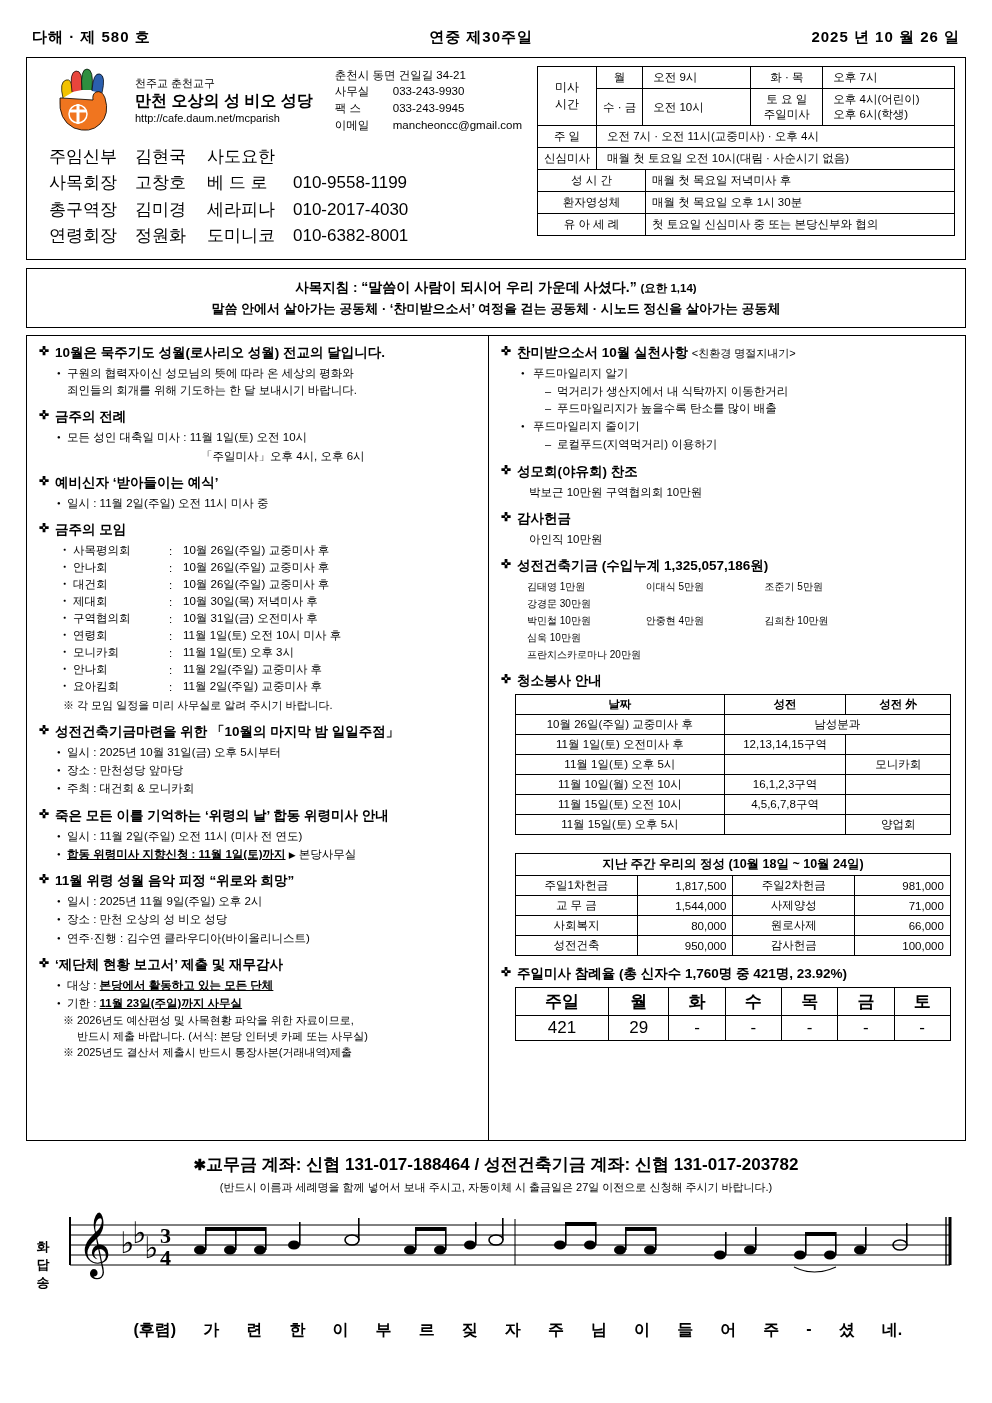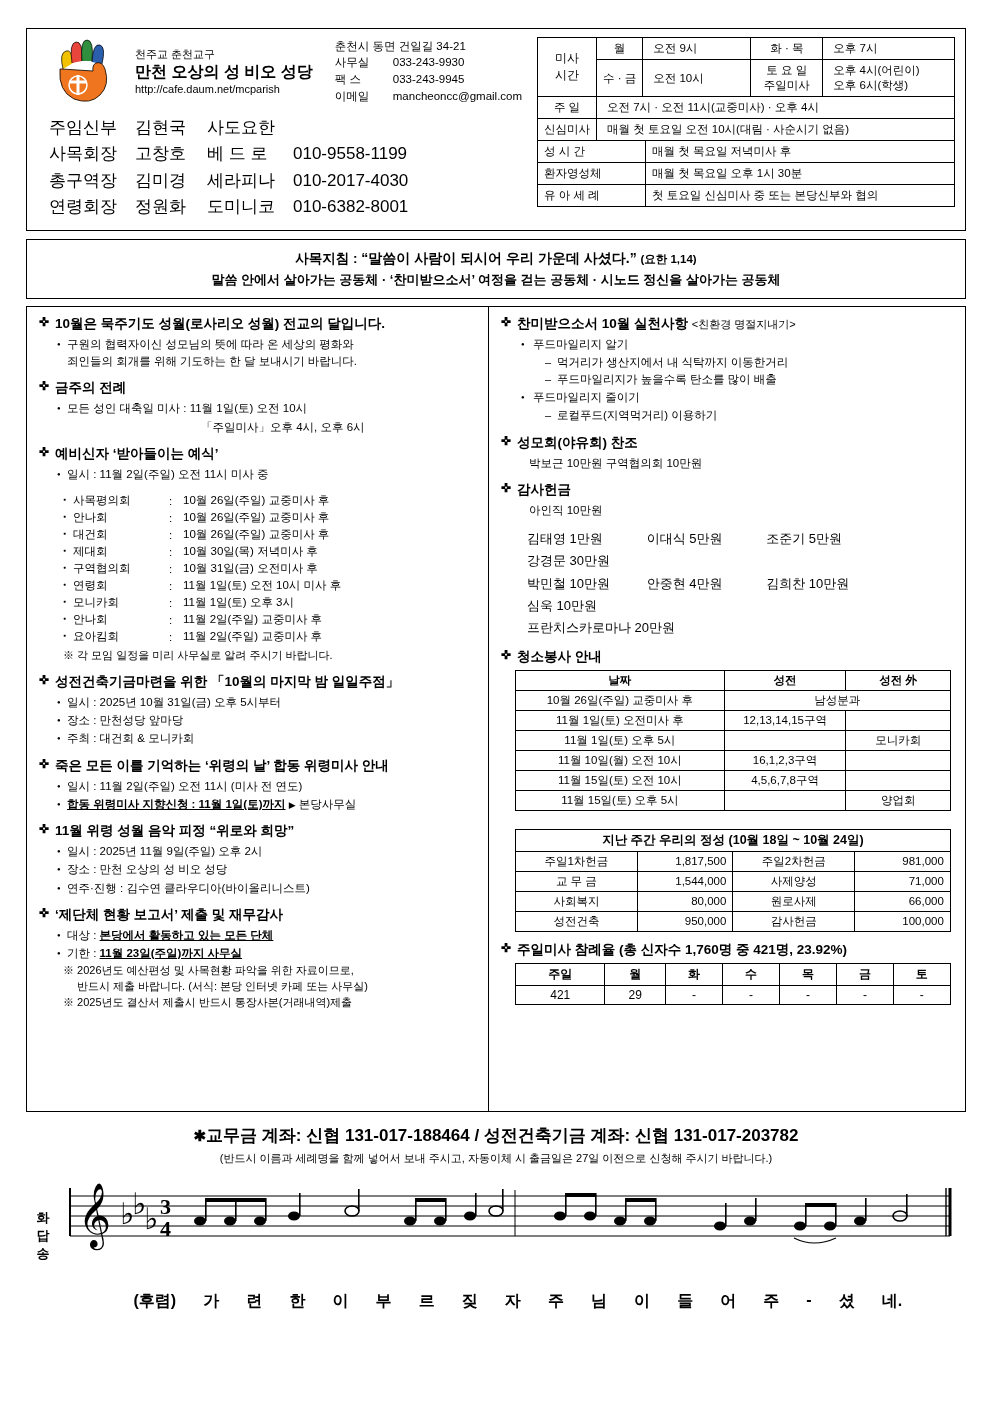--- a/index.html
+++ b/index.html
@@ -38,21 +38,21 @@
   .staff td.c3 { width: 86px; }
 
   .info-right { flex: 1; }
   table.masstime { border-collapse: collapse; width: 100%; font-size: 11.5px; }
   table.masstime td { border: 1px solid #000; padding: 3px 6px; text-align: center; white-space: nowrap; }
   table.masstime td.lbl { width: 54px; }
   table.masstime td.left { text-align: left; padding-left: 10px; }
 
   table.extra { border-collapse: collapse; width: 100%; font-size: 11.5px; margin-top: -1px; }
   table.extra td { border: 1px solid #000; padding: 3px 6px; white-space: nowrap; }
-  table.extra td.lbl { width: 108px; text-align: left; }
+  table.extra td.lbl { width: 108px; text-align: center; }
 
   
   .motto { border: 1px solid #000; margin-top: 8px; padding: 7px 8px; text-align: center; line-height: 1.6; }
   .motto .l1 { font-size: 13.5px; font-weight: bold; text-align: center; }
   .motto .l1 .q { font-size: 14px; }
   .motto .l1 .ref { font-size: 11.5px; font-weight: bold; }
   .motto .l2 { font-size: 13px; font-weight: bold; }
 
   
   .main { border: 1px solid #000; margin-top: 7px; display: flex; height: 806px; }
@@ -81,52 +81,57 @@
   .u { text-decoration: underline; }
 
   
   ul.sub { list-style: none; margin: 0; padding-left: 20px; }
   ul.sub > li { font-size: 11.5px; line-height: 1.55; position: relative; padding-left: 12px; }
   ul.sub > li:before { content: "\25CF"; position: absolute; left: 0; top: 0; font-size: 6px; line-height: 2.9; }
   ul.sub ul { list-style: none; margin: 0; padding-left: 12px; }
   ul.sub ul > li { position: relative; padding-left: 12px; font-size: 11.5px; line-height: 1.55; }
   ul.sub ul > li:before { content: "\2013"; position: absolute; left: 0; top: 0; font-size: 11px; line-height: 1.5; }
 
-  .donors { padding-left: 26px; font-size: 13px; line-height: 1.7; }
+  .donors { padding-left: 26px; font-size: 10px; line-height: 1.7; }
   .donors span.cell { display: inline-block; width: 116px; }
 
   table.grid { border-collapse: collapse; width: 96%; margin: 4px 0 0 14px; font-size: 11.5px; }
   table.grid th, table.grid td { border: 1px solid #000; padding: 2px 4px; text-align: center; }
   table.grid th { font-weight: bold; }
 
   table.offer { border-collapse: collapse; width: 96%; margin: 4px 0 0 14px; font-size: 11.5px; }
   table.offer th, table.offer td { border: 1px solid #000; padding: 2px 6px; }
   table.offer th.full { text-align: center; font-weight: bold; font-size: 12.5px; }
   table.offer td.nm { text-align: center; }
   table.offer td.val { text-align: right; }
 
-  table.attend { border-collapse: collapse; width: 96%; margin: 4px 0 0 14px; font-size: 12px; }
+  table.attend { border-collapse: collapse; width: 96%; margin: 4px 0 0 14px; font-size: 17px; }
   table.attend th, table.attend td { border: 1px solid #000; padding: 2px 4px; text-align: center; }
 
   
   .account { text-align: center; margin-top: 12px; font-size: 17px; font-weight: bold; }
   .account .star { font-size: 15px; }
   .account-note { text-align: center; font-size: 11px; margin-top: 4px; }
 
   
   .music-wrap { margin-top: 10px; display: flex; align-items: center; }
   .music-label { width: 34px; text-align: center; font-size: 13px; font-weight: bold; line-height: 1.35; }
   .staff-area { flex: 1; position: relative; height: 120px; }
   .lyrics { display: flex; justify-content: space-around; font-size: 16px; font-weight: bold; padding: 0 50px 0 60px; margin-top: 2px; }
 </style>
 </head>
 <body>
 
 <div class="page">
 
+  <div class="topbar">
+    <div>다해 · 제  580  호</div>
+    <div class="center">연중 제30주일</div>
+    <div>2025 년 10 월 26 일</div>
+  </div>
 
   <div class="infobox">
     <div class="info-left">
       <div class="parish-row">
         <div class="logo">
           <svg width="70" height="66" viewBox="0 0 70 66">
             <path d="M10 30 q-4 -16 3 -18 q6 -2 7 12" fill="#f2c200" stroke="#000" stroke-width="0.7"></path>
             <path d="M19 24 q-3 -20 4 -21 q7 -1 6 19" fill="#e8453c" stroke="#000" stroke-width="0.7"></path>
             <path d="M29 22 q-2 -21 5 -21 q7 0 5 21" fill="#2f8f3f" stroke="#000" stroke-width="0.7"></path>
             <path d="M39 23 q1 -19 8 -17 q6 2 2 19" fill="#2b5fae" stroke="#000" stroke-width="0.7"></path>
@@ -269,20 +274,21 @@
       </div>
 
       <div class="sec">
         <div class="sec-title">예비신자 ‘받아들이는 예식’</div>
         <ul class="b">
           <li><span>일시 : 11월 2일(주일) 오전 11시 미사 중</span></li>
         </ul>
       </div>
 
       <div class="sec">
+        <div class="sec-title">금주의 모임</div>
         <table class="meetings">
           <tbody>
             <tr>
                 <td class="nm">사목평의회</td>
                 <td class="col">:</td>
                 <td>10월 26일(주일) 교중미사 후</td>
               </tr>
             <tr>
                 <td class="nm">안나회</td>
                 <td class="col">:</td>
@@ -405,20 +411,21 @@
         <div class="sec-title">성모회(야유회) 찬조</div>
         <div class="plain">박보근 10만원     구역협의회 10만원</div>
       </div>
 
       <div class="sec">
         <div class="sec-title">감사헌금</div>
         <div class="plain">아인직 10만원</div>
       </div>
 
       <div class="sec">
+        <div class="sec-title">성전건축기금 (수입누계 1,325,057,186원)</div>
         <div class="donors">
           <div>
             <span class="cell">김태영 1만원</span>
             <span class="cell">이대식 5만원</span>
             <span class="cell">조준기 5만원</span>
             <span class="cell">강경문 30만원</span>
           </div>
           <div>
             <span class="cell">박민철 10만원</span>
             <span class="cell">안중현 4만원</span>

